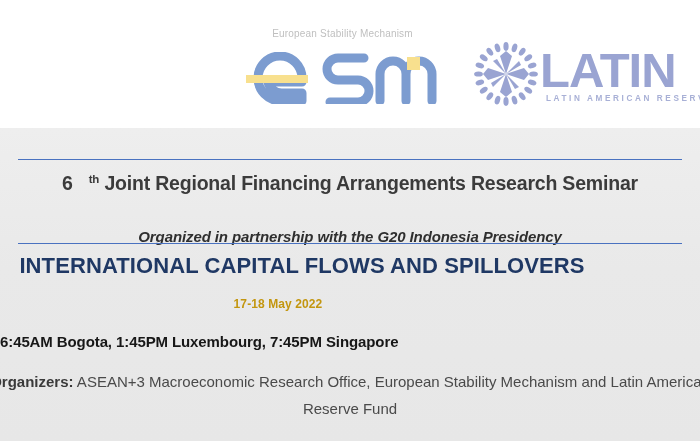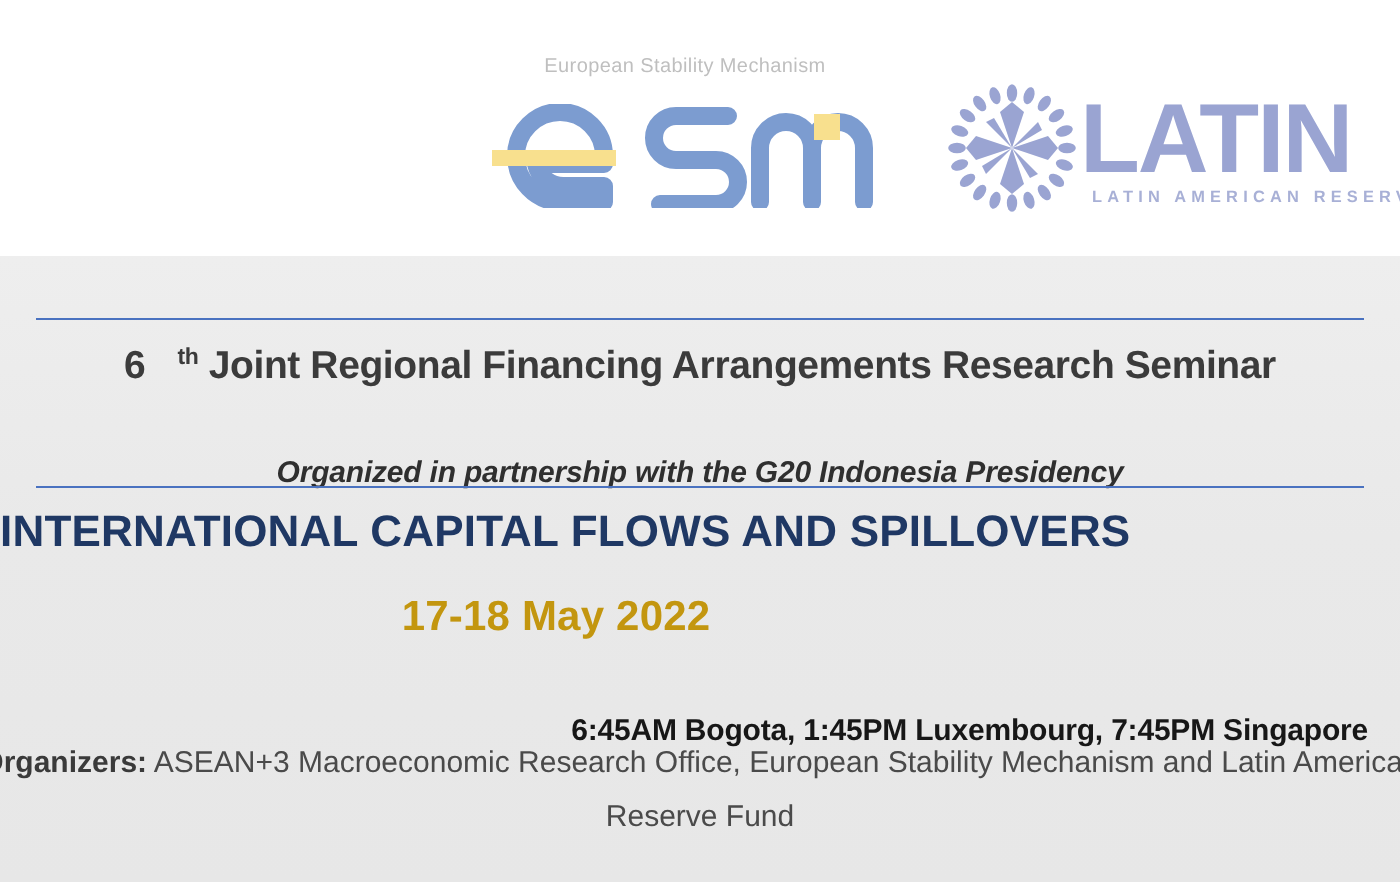--- a/index.html
+++ b/index.html
@@ -196,52 +196,52 @@
     letter-spacing: -0.1px;
     white-space: nowrap;
     margin-top: 24px;
   }
 
   .theme-title {
     position: absolute;
     left: 0;
     top: 125px;
     width: 604px;
+    text-align: center;
     font-size: 22px;
     font-weight: bold;
     color: #1f3864;
     letter-spacing: 0.1px;
     white-space: nowrap;
   }
 
   .event-date {
     position: absolute;
     left: 0;
     top: 169px;
     width: 556px;
     text-align: center;
-    font-size: 21px;
+    font-size: 12px;
     font-weight: bold;
     color: #c3960f;
     letter-spacing: 0.1px;
     white-space: nowrap;
   }
 
   .event-times {
     position: absolute;
     left: 0;
     top: 205px;
     width: 684px;
-    text-align: right;
+    text-align: left;
     font-size: 15px;
     font-weight: bold;
     color: #171717;
     letter-spacing: -0.1px;
     white-space: nowrap;
-    margin-top: 24px;
   }
 
   
   .organizers-wrap {
     position: absolute;
     left: -38px;
     top: 240px;
     width: 776px;
     text-align: center;
     font-size: 15px;

